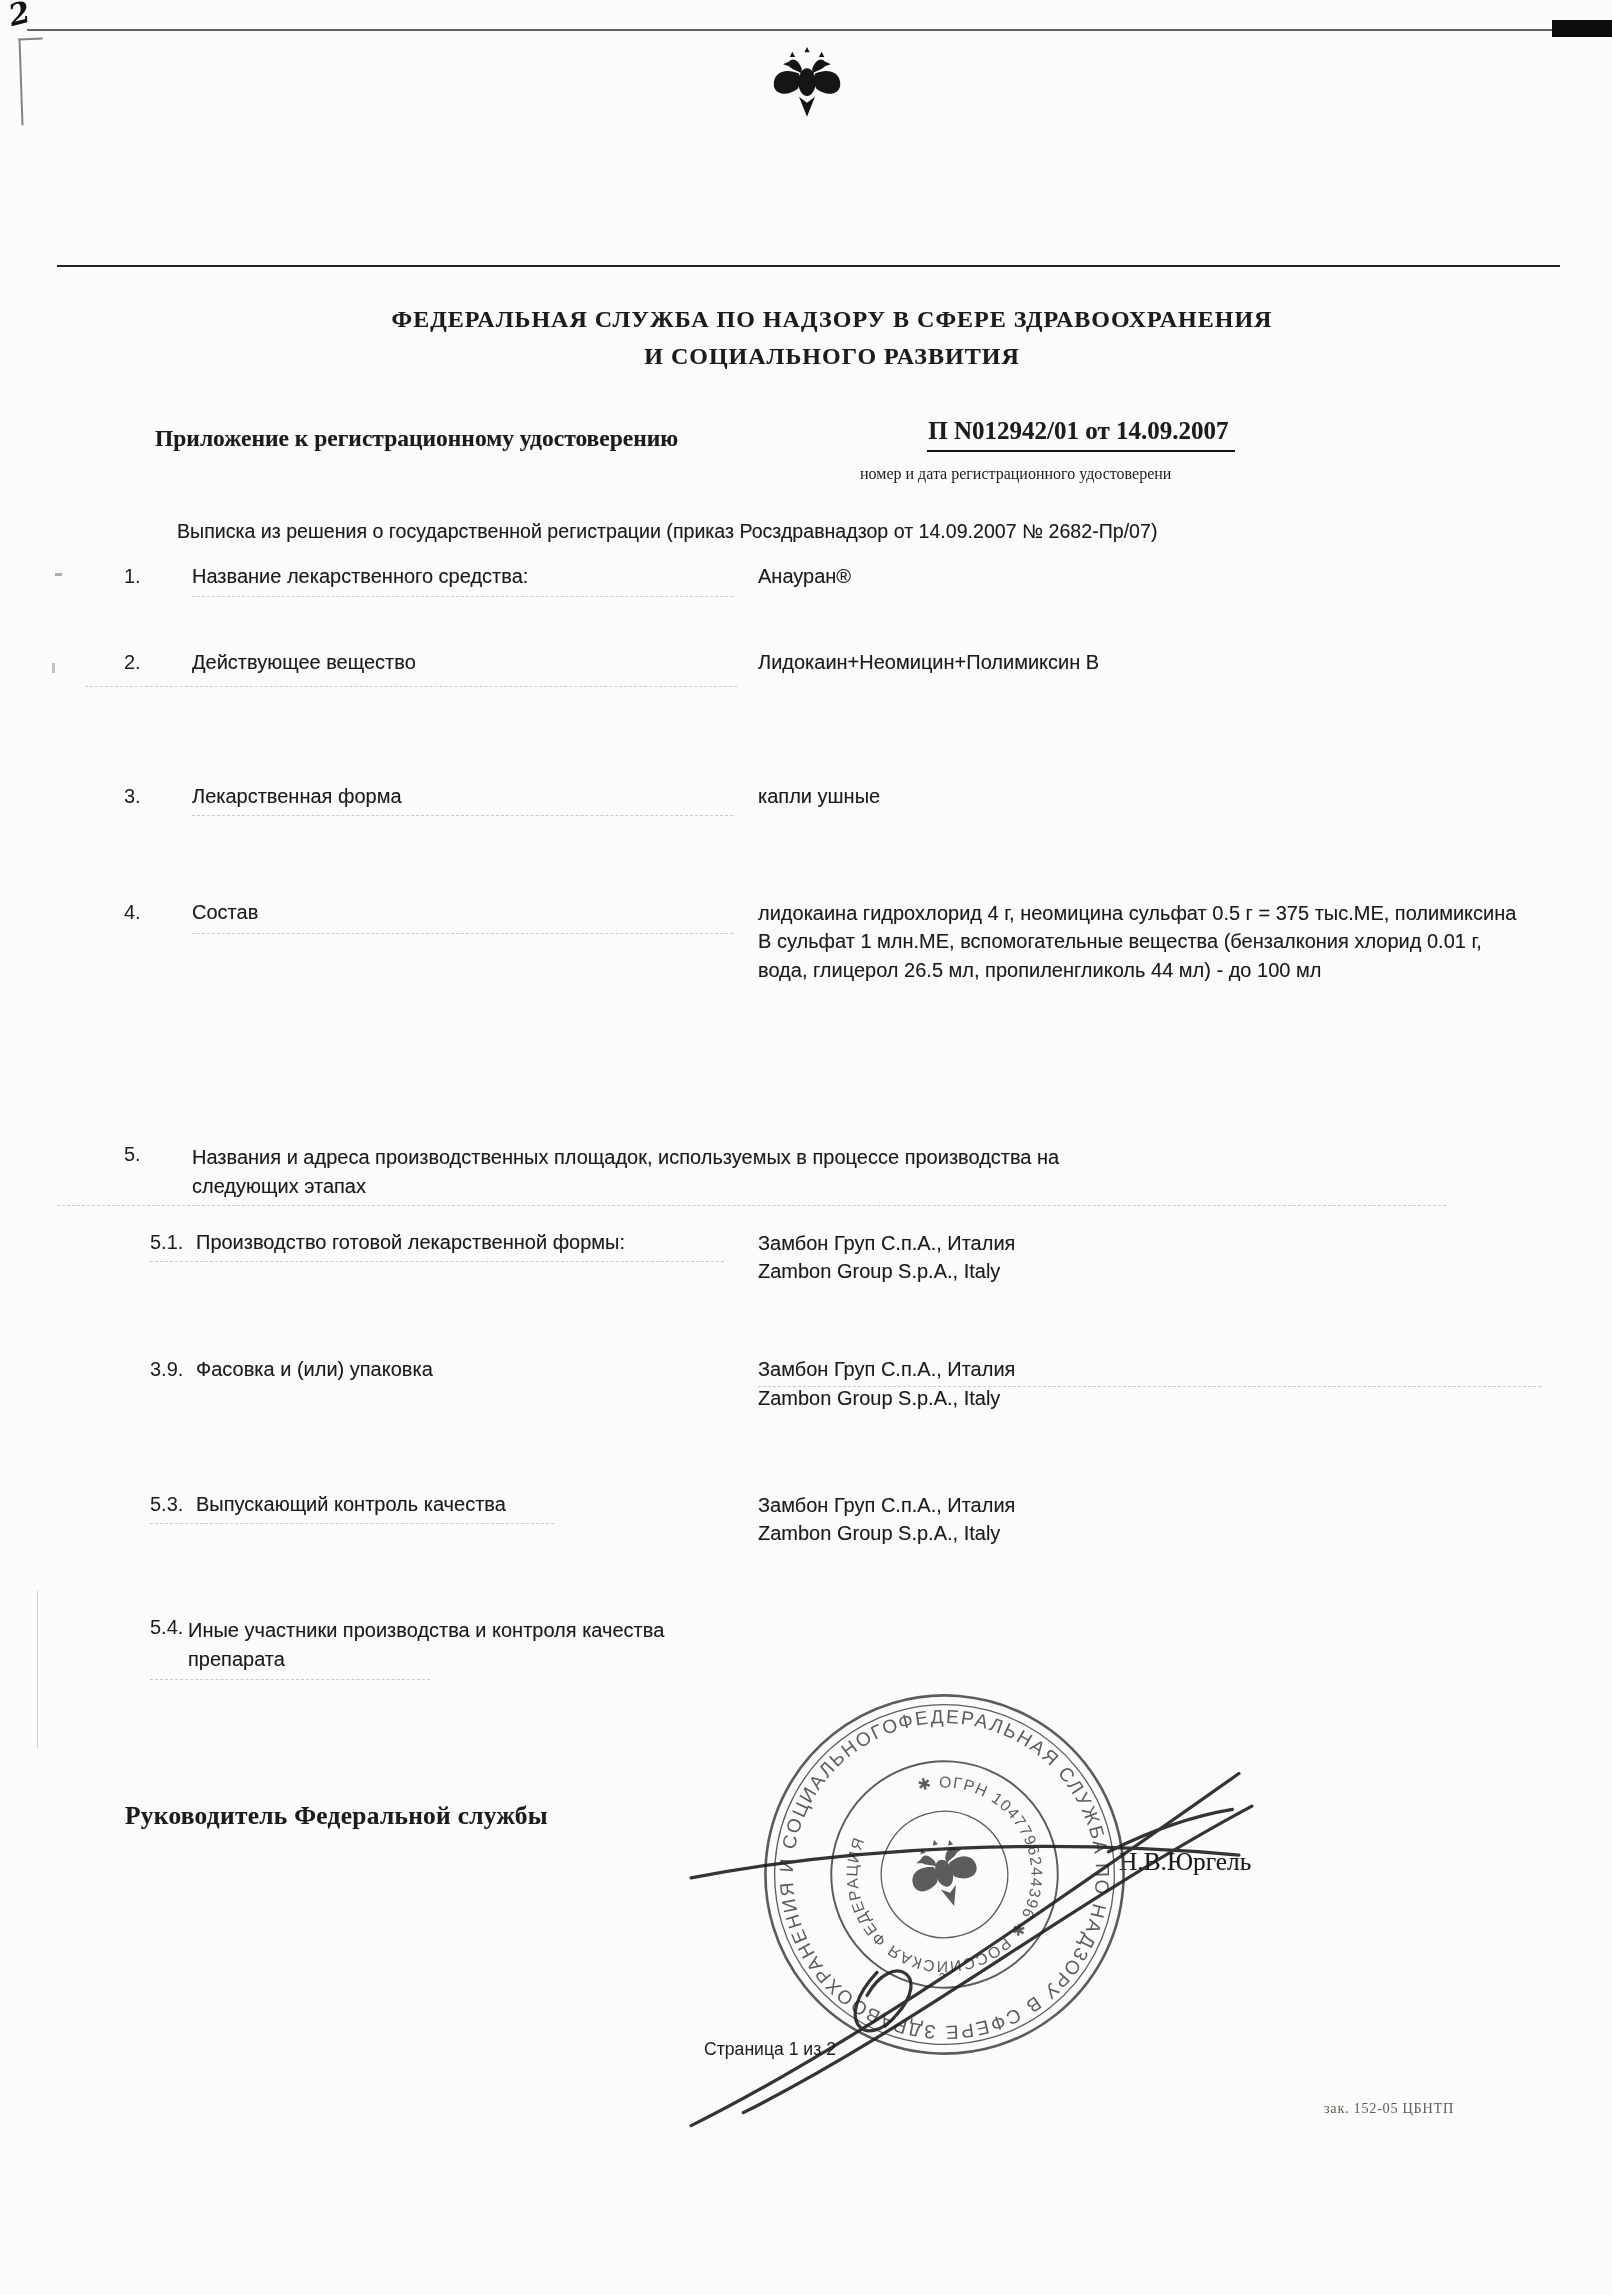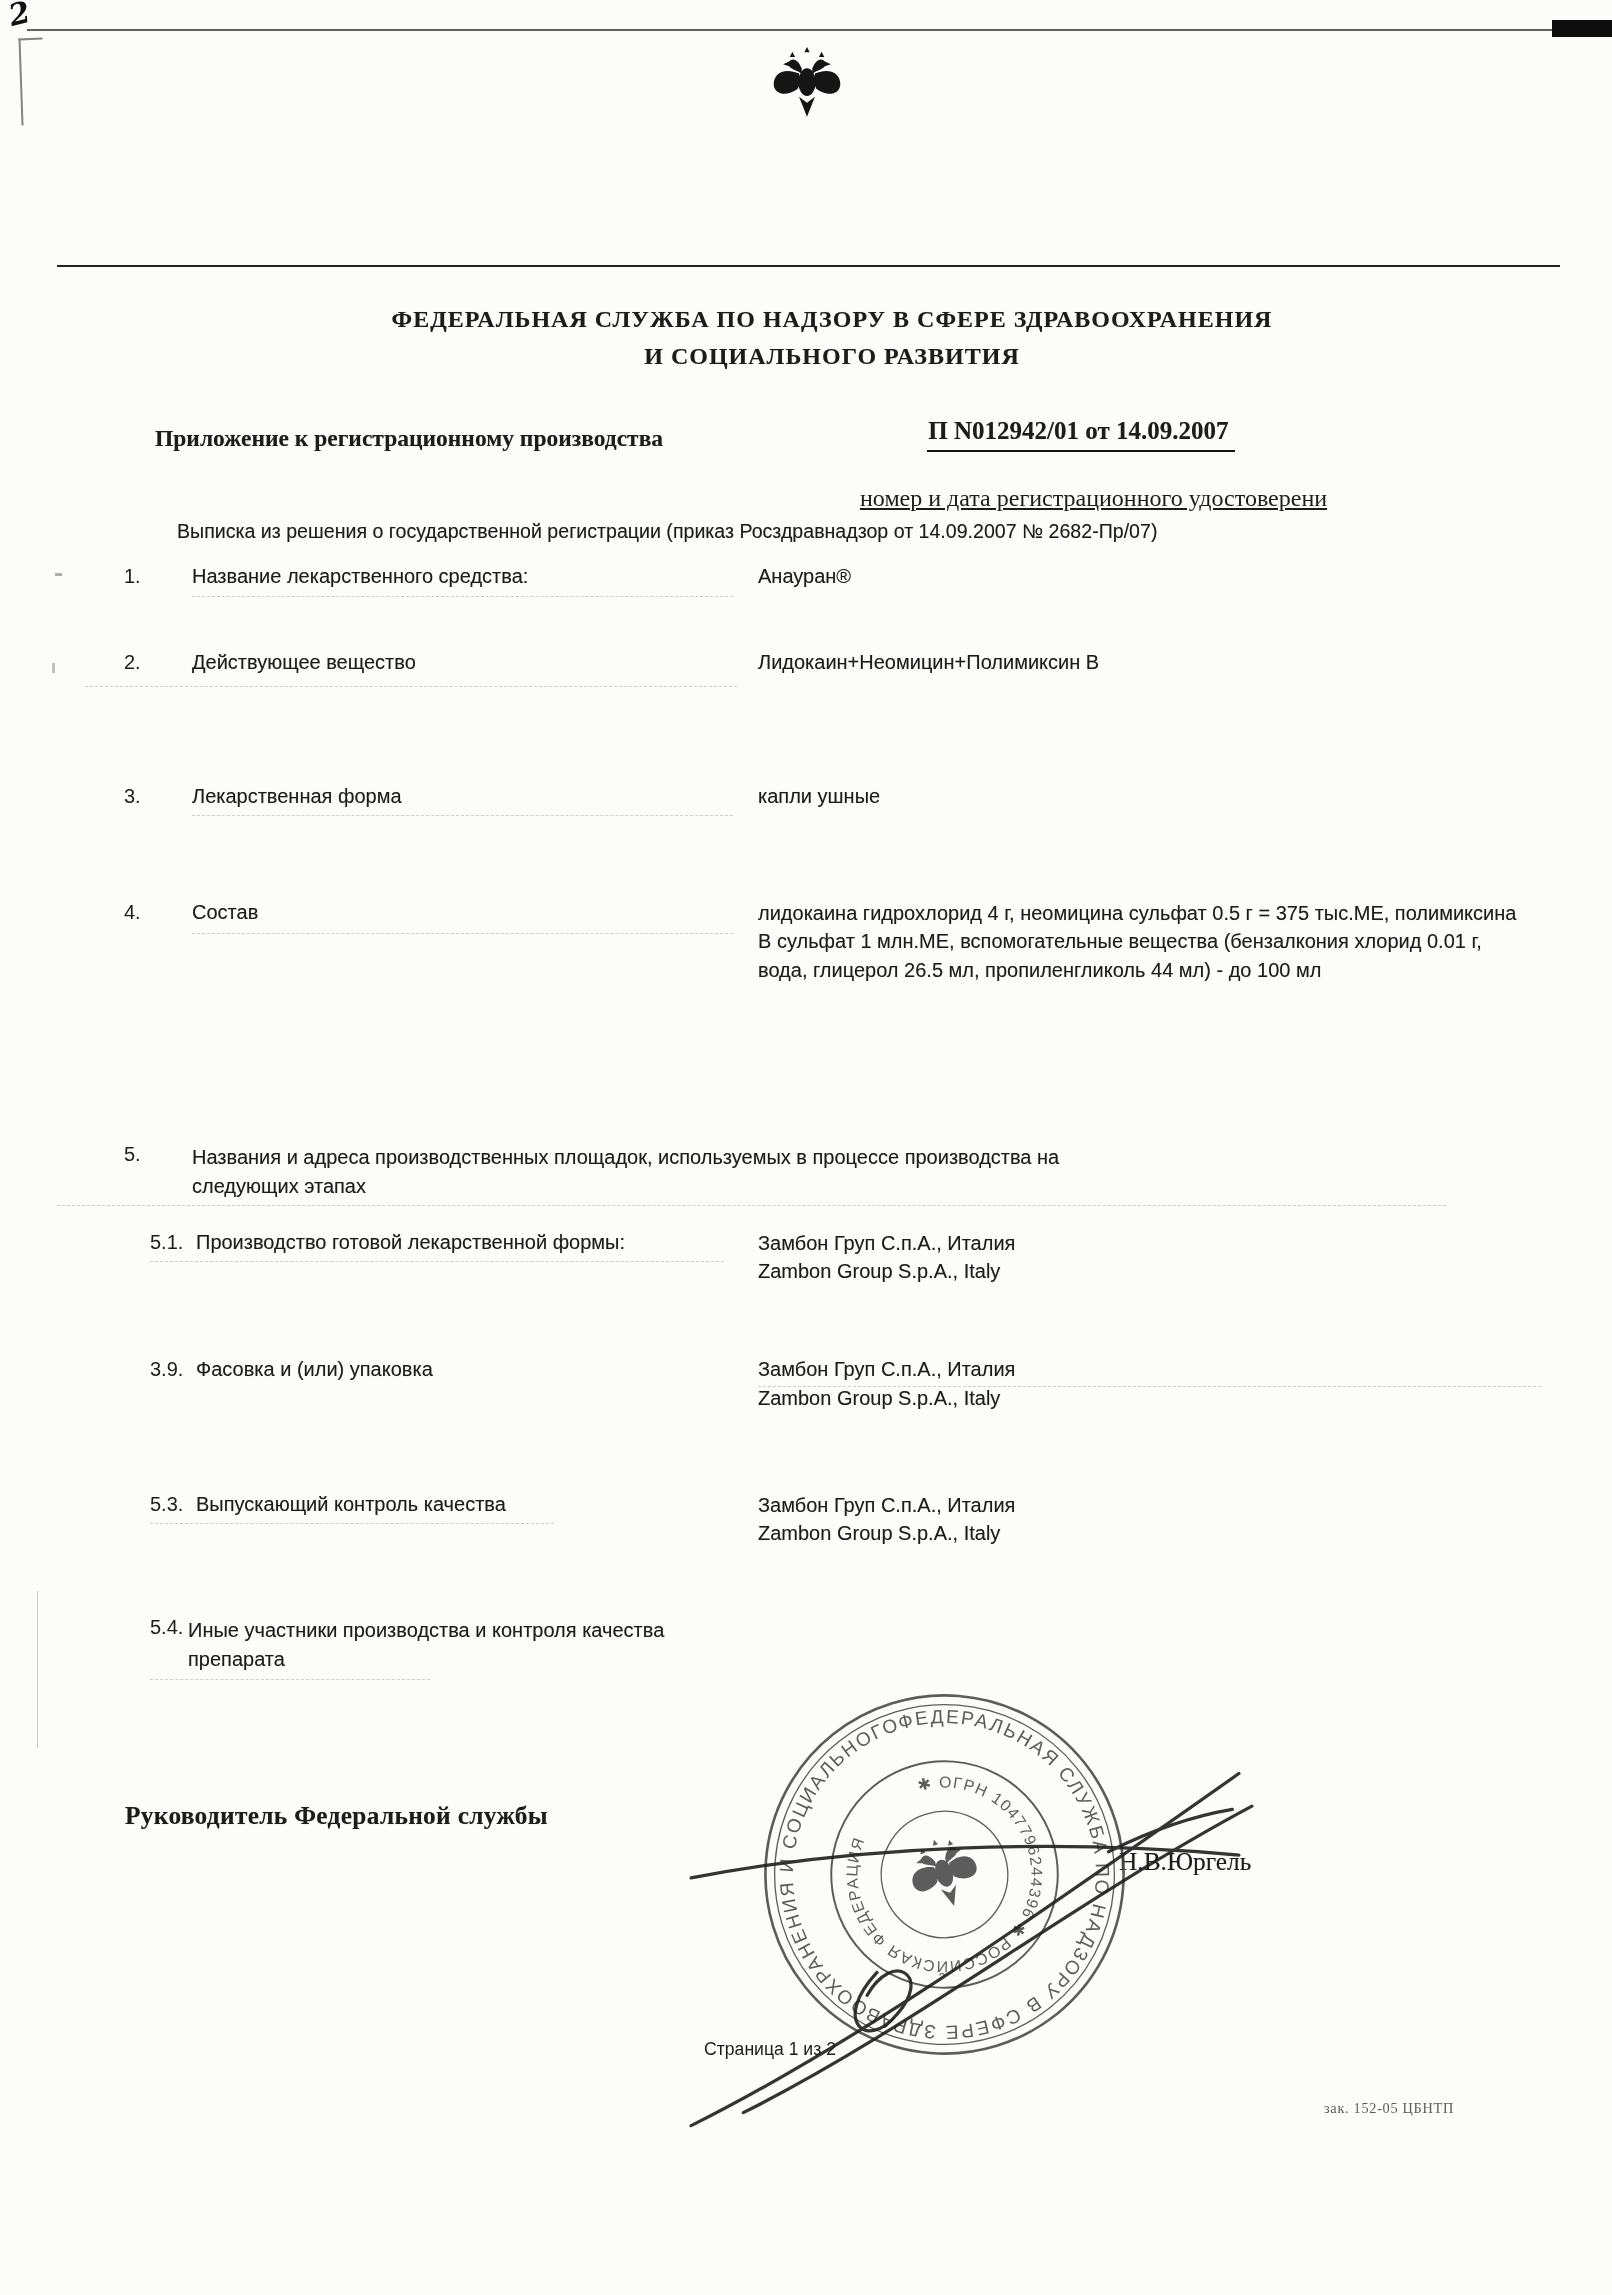--- a/index.html
+++ b/index.html
@@ -23,21 +23,21 @@
   .left-tick-1{left:55px;top:573px;width:6.5px;height:2.6px;background:#777;opacity:.6;}
   .left-tick-2{left:52px;top:663px;width:2.6px;height:10.4px;background:#888;opacity:.5;}
   .left-rule{left:37px;top:1591px;width:1.3px;height:157px;background:#9a9a9a;opacity:.5;}
 
   .emblem{left:767px;top:47px;width:80px;height:73px;color:#151515;}
   .divider{left:57px;top:265px;width:1503px;height:2px;background:#242424;}
 
   .agency{left:0;top:301px;width:1612px;text-align:center;font-weight:600;font-size:24px;line-height:1.55;letter-spacing:1px;margin-left:26px;}
   .appendix-label{left:155px;top:425px;font-weight:700;font-size:23.5px;}
   .reg-number{left:927px;top:417px;font-weight:700;font-size:25px;border-bottom:2.6px solid #141414;padding:0 6.5px 5.2px 1.3px;}
-  .reg-caption{left:860px;top:485px;font-size:24px;text-decoration:underline;}
+  .reg-caption{left:860px;top:465px;font-size:16px;}
   .extract-line{left:177px;top:520px;font-size:19.6px;width:1278px;}
 
   .num-col{font-size:20px;}
   .label-col{font-size:20px;}
   .value-col{font-size:20px;line-height:1.42;}
 
   .dotted{border-bottom:1.3px dashed #c6c6c0;opacity:.85;height:0;}
 
   .sig-title{left:125px;top:1801px;font-weight:600;font-size:25.4px;letter-spacing:0.3px;}
   .sig-name{left:1119px;top:1847px;font-size:25.4px;}
@@ -80,21 +80,21 @@
     <use href="#dbl-eagle"></use>
   </svg>
 
   <div class="abs divider"></div>
 
   <div class="abs agency serif scan-text">
     <div>ФЕДЕРАЛЬНАЯ СЛУЖБА ПО НАДЗОРУ В СФЕРЕ ЗДРАВООХРАНЕНИЯ</div>
     <div>И СОЦИАЛЬНОГО РАЗВИТИЯ</div>
   </div>
 
-  <div class="abs appendix-label serif scan-text">Приложение к регистрационному производства</div>
+  <div class="abs appendix-label serif scan-text">Приложение к регистрационному удостоверению</div>
   <div class="abs reg-number serif scan-text">П N012942/01 от 14.09.2007</div>
   <div class="abs reg-caption serif">номер и дата регистрационного удостоверени</div>
   <div class="abs extract-line scan-text">Выписка из решения о государственной регистрации (приказ Росздравнадзор  от 14.09.2007 № 2682-Пр/07)</div>
 
   <div class="abs num-col" style="left:124px;top:565px">1.</div>
   <div class="abs label-col scan-text" style="left:192px;top:565px">Название лекарственного средства:</div>
   <div class="abs value-col scan-text" style="left:758px;top:562px">Анауран®</div>
   <div class="abs dotted" style="left:192px;top:596px;width:541px"></div>
 
   <div class="abs num-col" style="left:124px;top:651px">2.</div>

